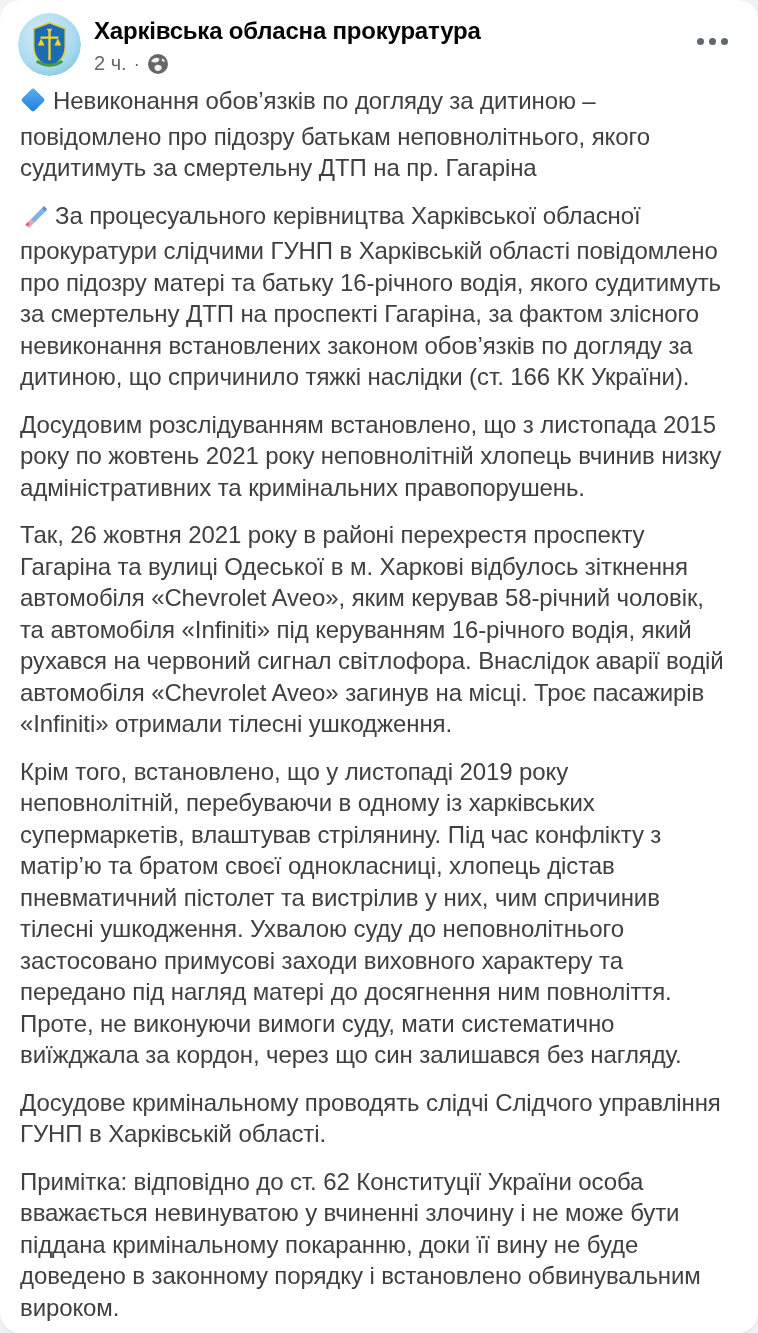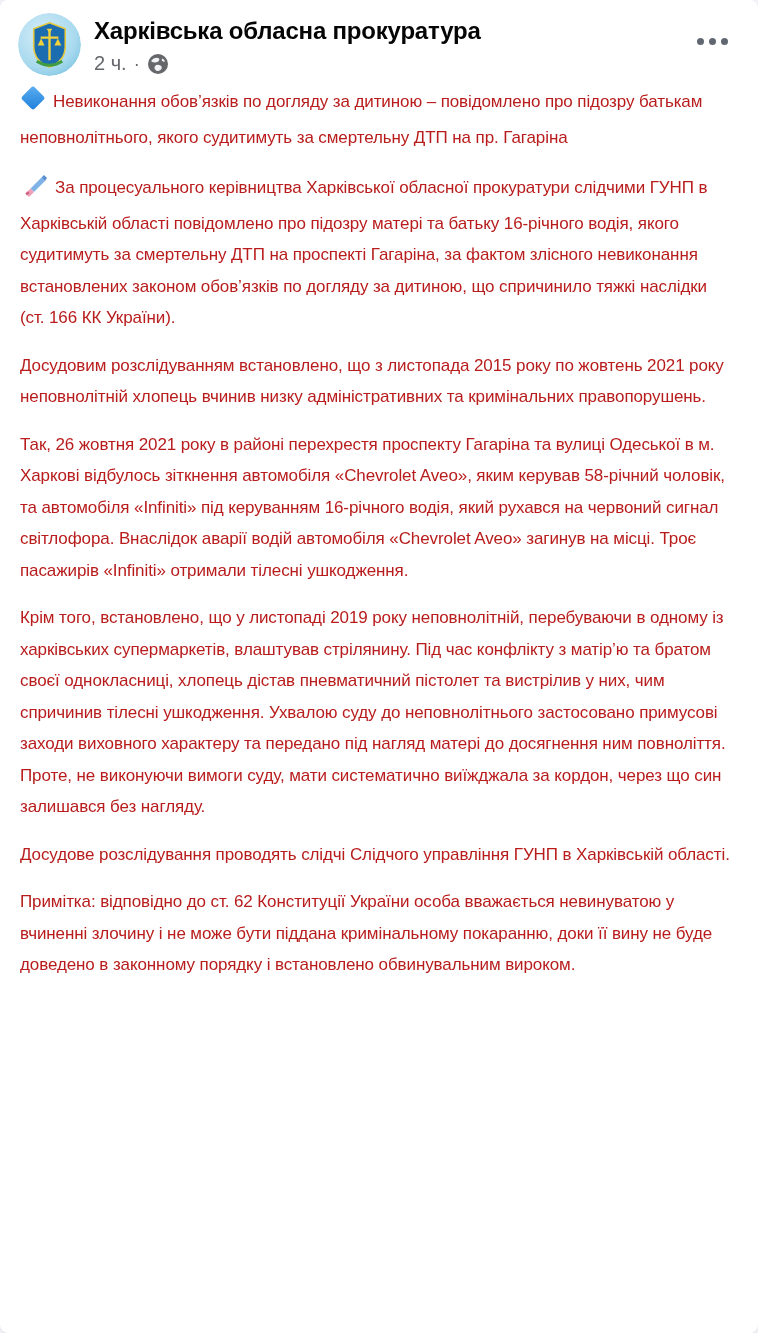--- a/index.html
+++ b/index.html
@@ -6,21 +6,21 @@
   body{
     background:#f0f2f5;
     font-family:"Liberation Sans", sans-serif;
     color:#050505;
   }
   .card{
     position:relative;
     width:758px;
     height:1333px;
     background:#ffffff;
-    border-radius:8px;
+    border-radius:20px;
     box-sizing:border-box;
     overflow:hidden;
     box-shadow:0 1px 2px rgba(0,0,0,.08);
   }
   
   .header{
     display:flex;
     align-items:flex-start;
     padding:13px 16px 2px 18px;
     position:relative;
@@ -55,23 +55,23 @@
     right:24px;top:28px;
     display:flex;gap:5px;
     padding:10px 6px;
     cursor:pointer;
     border-radius:50%;
   }
   .dot{width:7px;height:7px;border-radius:50%;background:#606770;}
   
   .post-body{padding:7px 24px 0 20px;}
   p.para{
-    font-size:17px;
+    font-size:24px;
     line-height:31.5px;
-    color:#b91c1c;
+    color:#404040;
     margin:0 0 16px 0;
     letter-spacing:-0.1px;
   }
   .emoji{
     display:inline-block;
     vertical-align:-4px;
     margin-right:7px;
   }
 </style>
 </head>
@@ -157,21 +157,21 @@
 
     <p class="para">
       <span>Так, 26 жовтня 2021 року в районі перехрестя проспекту Гагаріна та вулиці Одеської в м. Харкові відбулось зіткнення автомобіля «Chevrolet Aveo», яким керував 58-річний чоловік, та автомобіля «Infiniti» під керуванням 16-річного водія, який рухався на червоний сигнал світлофора. Внаслідок аварії водій автомобіля «Chevrolet Aveo» загинув на місці. Троє пасажирів «Infiniti» отримали тілесні ушкодження.</span>
     </p>
 
     <p class="para">
       <span>Крім того, встановлено, що у листопаді 2019 року неповнолітній, перебуваючи в одному із харківських супермаркетів, влаштував стрілянину. Під час конфлікту з матір’ю та братом своєї однокласниці, хлопець дістав пневматичний пістолет та вистрілив у них, чим спричинив тілесні ушкодження. Ухвалою суду до неповнолітнього застосовано примусові заходи виховного характеру та передано під нагляд матері до досягнення ним повноліття. Проте, не виконуючи вимоги суду, мати систематично виїжджала за кордон, через що син залишався без нагляду.</span>
     </p>
 
     <p class="para">
-      <span>Досудове розслідування проводять слідчі Слідчого управління ГУНП в Харківській області.</span>
+      <span>Досудове кримінальному проводять слідчі Слідчого управління ГУНП в Харківській області.</span>
     </p>
 
 
     <p class="para">
       <span>Примітка: відповідно до ст. 62 Конституції України особа вважається невинуватою у вчиненні злочину і не може бути піддана кримінальному покаранню, доки її вину не буде доведено в законному порядку і встановлено обвинувальним вироком.</span>
     </p>
 
   </div>
 </div>
 

